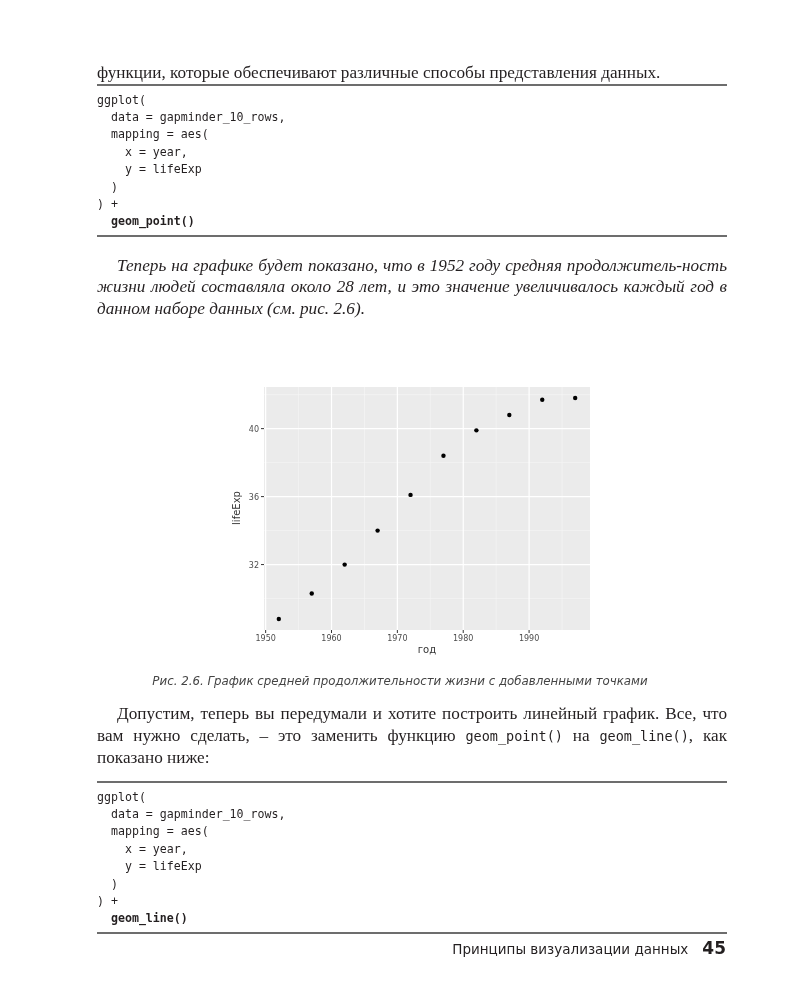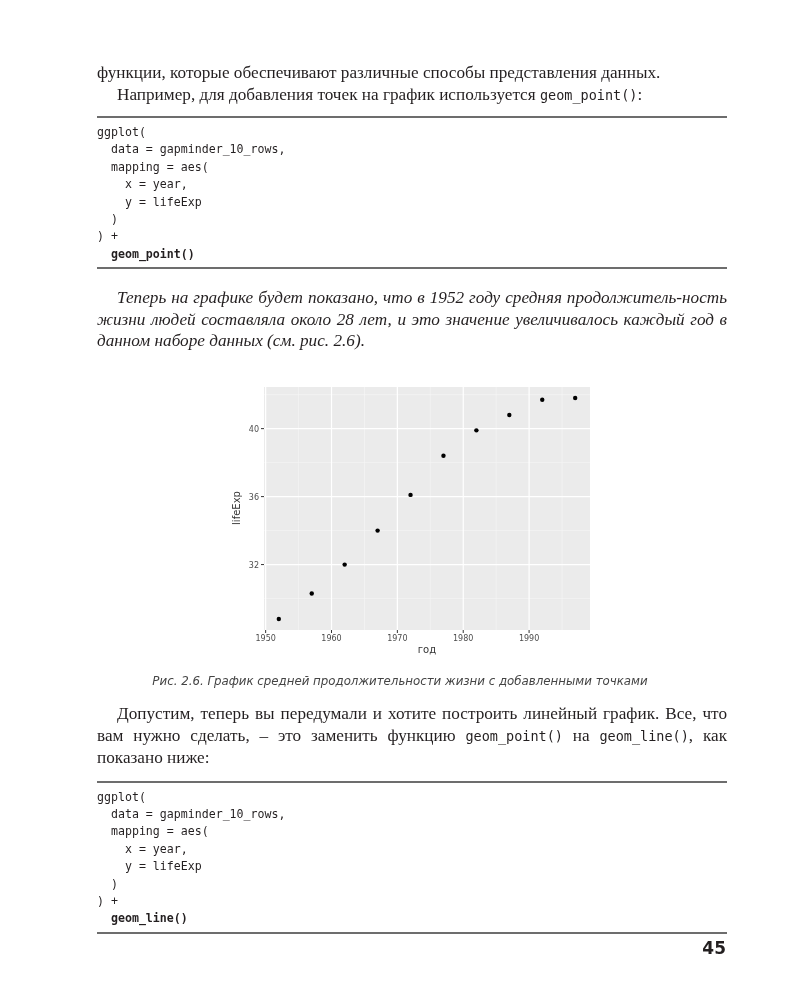--- a/index.html
+++ b/index.html
@@ -16,23 +16,20 @@
   .caption { position: absolute; left: 0; width: 800px; top: 674px; text-align: center; font-family: "DejaVu Sans", sans-serif; font-style: italic; font-size: 11.8px; color: #444; }
   .footer { position: absolute; right: 74px; top: 938px; font-family: "DejaVu Sans", sans-serif; font-size: 13.5px; color: #231f20; display: flex; align-items: baseline; gap: 14px; }
   .footer .num { font-weight: bold; font-size: 17px; }
 </style>
 </head>
 <body>
 
 <div class="page">
   <p class="para">
     <span>функции, которые обеспечивают различные способы представления данных.</span>
-  </p>
-  <p class="para indent" style="margin-bottom:10px;">
-    <span>Например, для добавления точек на график используется </span><span class="inline-code">geom_point()</span><span>:</span>
   </p>
 
   <div class="codeblock">
     <pre id="cb1"><span class="code-line">ggplot(</span><span class="code-line">  data = gapminder_10_rows,</span><span class="code-line">  mapping = aes(</span><span class="code-line">    x = year,</span><span class="code-line">    y = lifeExp</span><span class="code-line">  )</span><span class="code-line">) +</span><span class="code-line bold">  geom_point()</span></pre>
   </div>
 
   <p class="para indent" style="margin-top:18px;font-style:italic;">
     <span>Теперь на графике будет показано, что в 1952 году средняя продолжитель-ность жизни людей составляла около 28 лет, и это значение увеличивалось каждый год в данном наборе данных (см. рис. 2.6).</span>
   </p>
 </div>
@@ -99,14 +96,15 @@
 <div class="page" style="top:703px;">
   <p class="para indent" style="margin-bottom:12px;">
     <span>Допустим, теперь вы передумали и хотите построить линейный график. Все, что вам нужно сделать, – это заменить функцию </span><span class="inline-code">geom_point()</span><span> на </span><span class="inline-code">geom_line()</span><span>, как показано ниже:</span>
   </p>
   <div class="codeblock">
     <pre id="cb2"><span class="code-line">ggplot(</span><span class="code-line">  data = gapminder_10_rows,</span><span class="code-line">  mapping = aes(</span><span class="code-line">    x = year,</span><span class="code-line">    y = lifeExp</span><span class="code-line">  )</span><span class="code-line">) +</span><span class="code-line bold">  geom_line()</span></pre>
   </div>
 </div>
 
 <div class="footer">
+  <span>Принципы визуализации данных</span>
   <span class="num">45</span>
 </div>
 
 </body></html>

